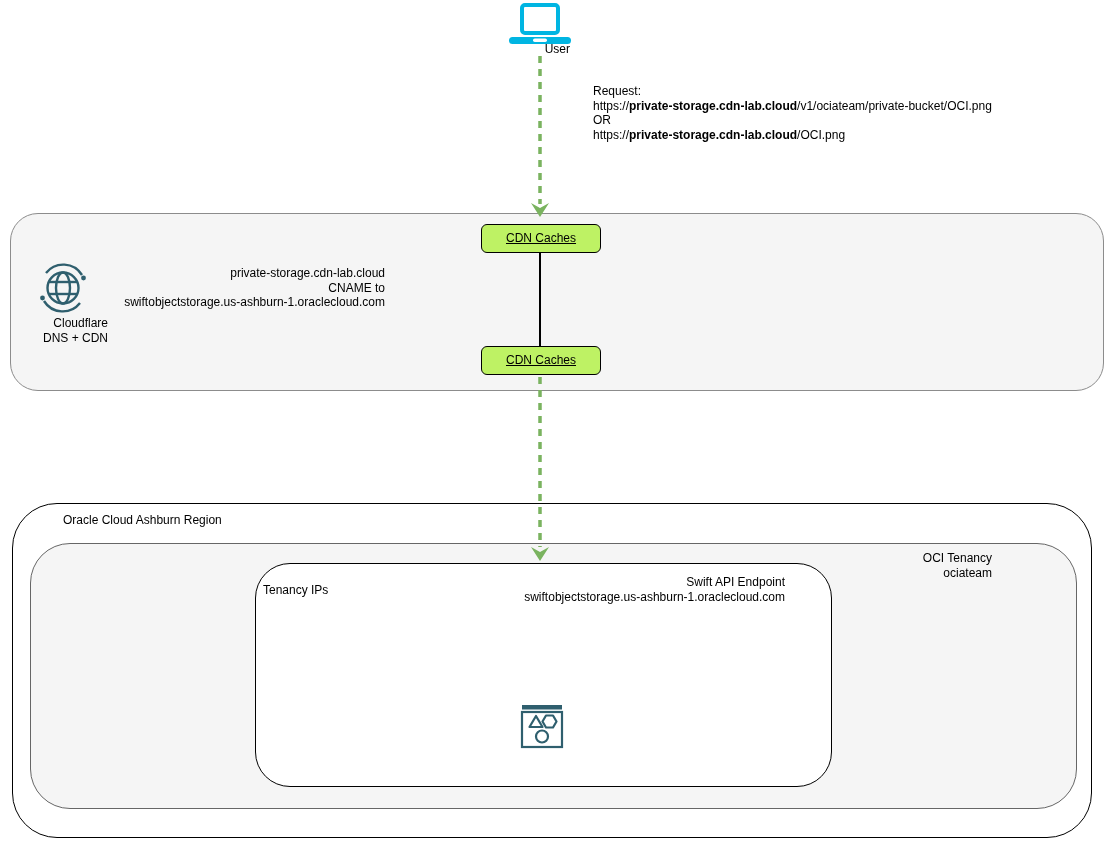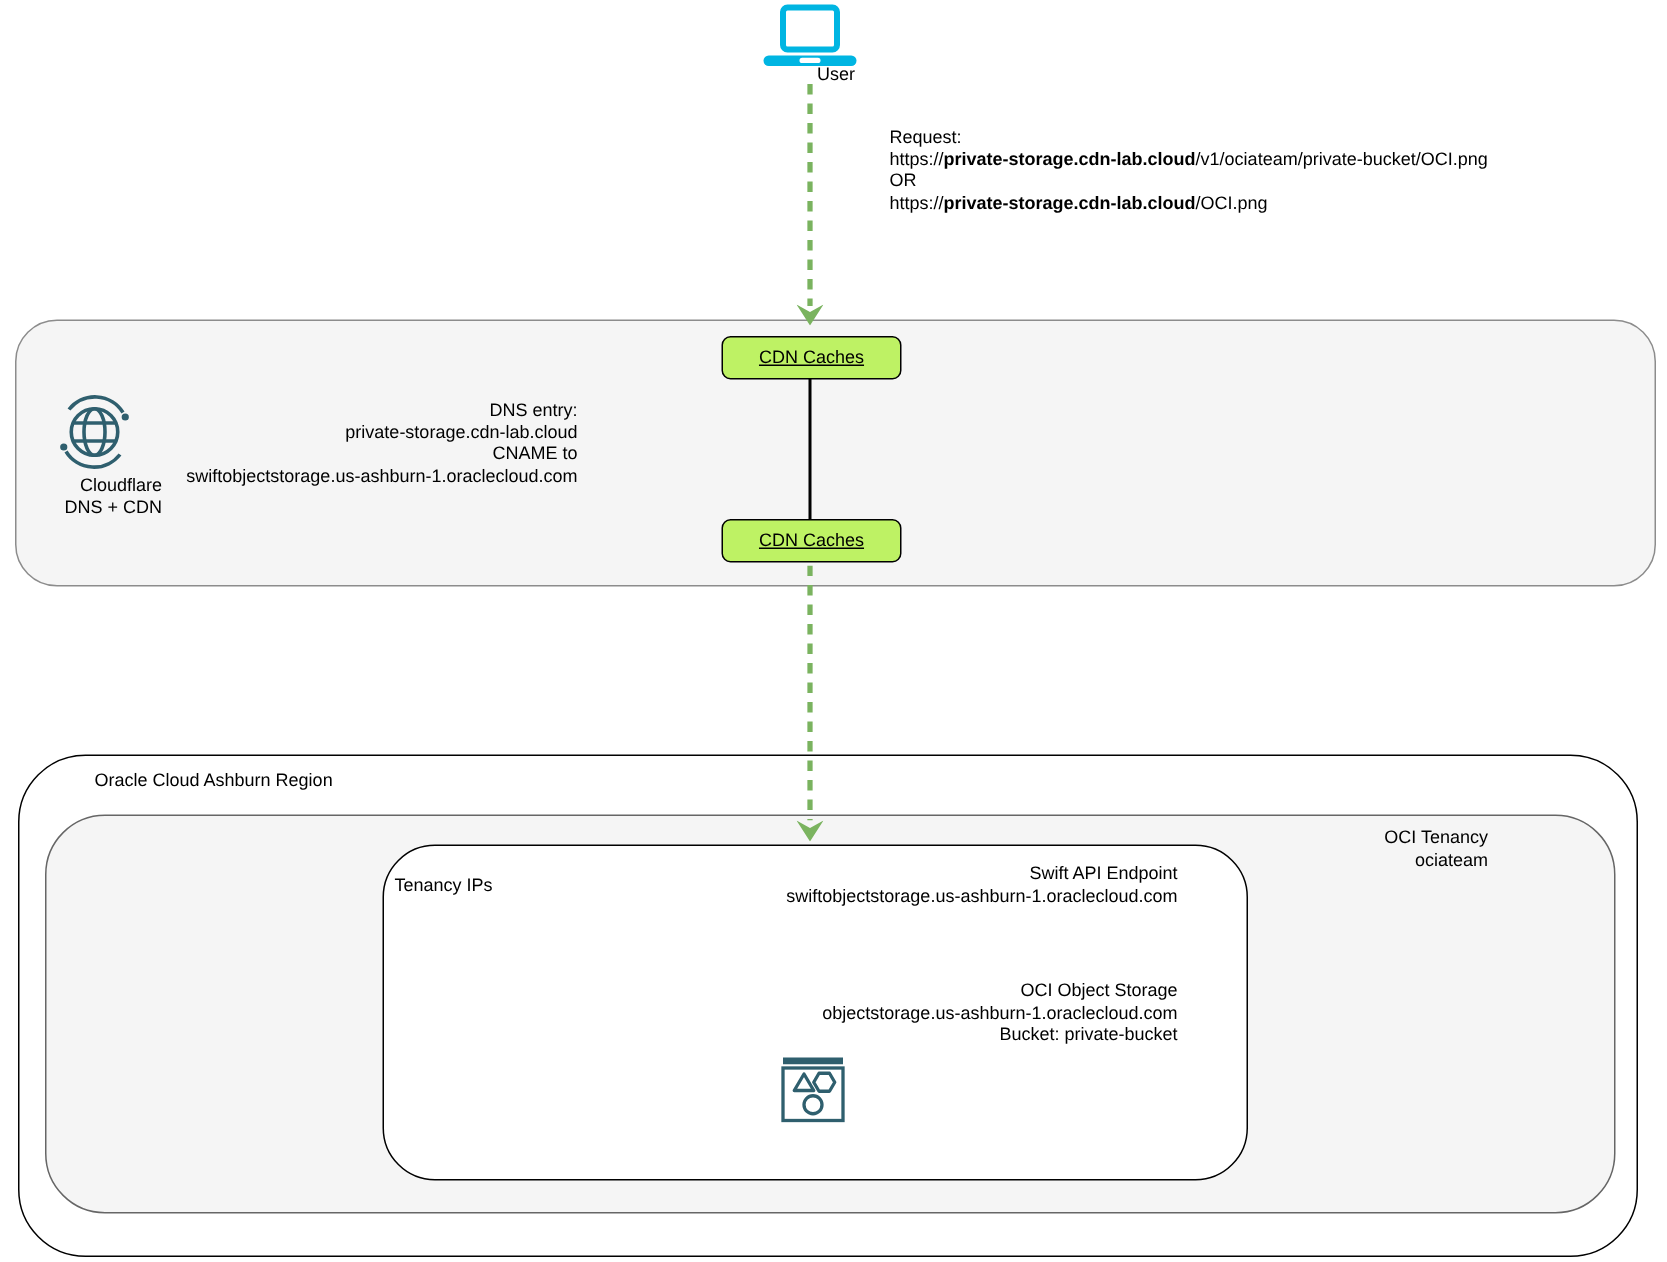--- a/index.html
+++ b/index.html
@@ -70,21 +70,20 @@
     </g>
     <circle cx="46.5" cy="18" r="2.4" fill="#2F5F6E"></circle>
     <circle cx="5.5" cy="38" r="2.4" fill="#2F5F6E"></circle>
   </svg>
   <div class="abs txt center" style="left:18px;top:316px;width:90px;">
     <div>Cloudflare</div>
     <div>DNS + CDN</div>
   </div>
 
   <div class="abs txt center" style="left:90px;top:266px;width:295px;">
-    <div>DNS entry:</div>
     <div>private-storage.cdn-lab.cloud</div>
     <div>CNAME to</div>
     <div>swiftobjectstorage.us-ashburn-1.oraclecloud.com</div>
   </div>
 
   <div class="abs node txt" style="left:481px;top:224px;width:118px;height:27px;">CDN Caches</div>
   <div class="abs node txt" style="left:481px;top:346px;width:118px;height:27px;">CDN Caches</div>
 
 
 
@@ -95,25 +94,20 @@
     <div>ociateam</div>
   </div>
 
   <div class="abs txt" style="left:263px;top:583px;">Tenancy IPs</div>
 
   <div class="abs txt center" style="left:300px;top:575px;width:485px;">
     <div>Swift API Endpoint</div>
     <div>swiftobjectstorage.us-ashburn-1.oraclecloud.com</div>
   </div>
 
-  <div class="abs txt center" style="left:300px;top:653px;width:485px;">
-    <div>OCI Object Storage</div>
-    <div>objectstorage.us-ashburn-1.oraclecloud.com</div>
-    <div>Bucket: private-bucket</div>
-  </div>
 
   <svg class="abs" style="left:520px;top:703px;" width="44" height="46" viewBox="0 0 44 46">
     <rect x="2" y="2" width="40" height="4.5" fill="#2F5F6E"></rect>
     <rect x="2" y="9" width="40" height="35" fill="#fff" stroke="#2F5F6E" stroke-width="2.2"></rect>
     <g stroke="#2F5F6E" stroke-width="2.2" fill="none" stroke-linejoin="round">
       <path d="M 16,13 L 22.5,24 L 9.5,24 Z"></path>
       <path d="M 36.5,18.5 L 33,24.5 L 26,24.5 L 22.5,18.5 L 26,12.5 L 33,12.5 Z"></path>
       <circle cx="22" cy="33.5" r="6"></circle>
     </g>
   </svg>

